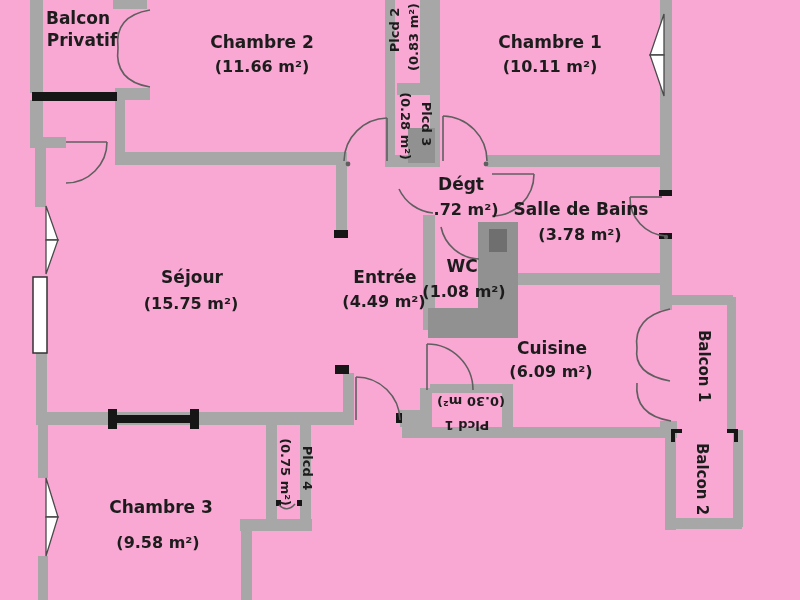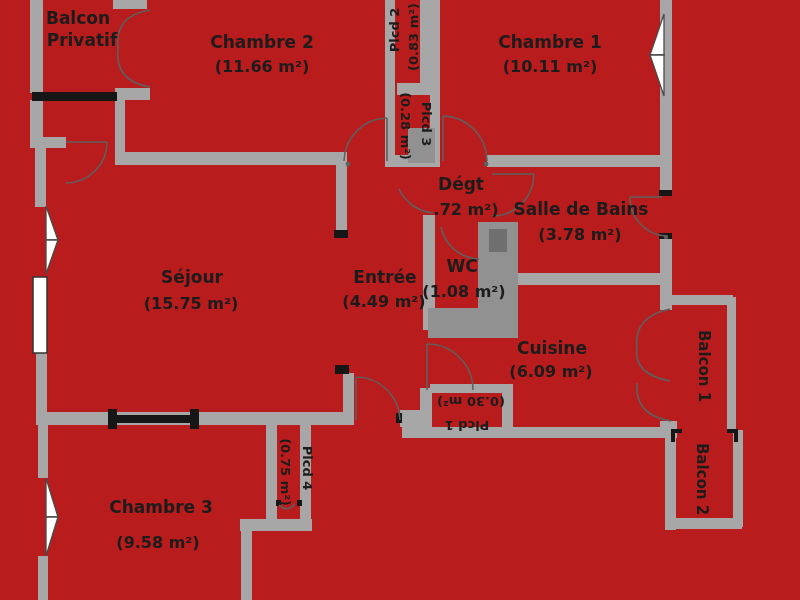--- a/index.html
+++ b/index.html
@@ -1,16 +1,16 @@
 <!DOCTYPE html>
 <html><head>
 <meta charset="utf-8">
 <style>
   html,body{margin:0;padding:0;background:#ffffff;}
-  .plan-wrap{width:800px;height:600px;position:relative;background:#b91c1c;overflow:hidden;}
+  .plan-wrap{width:800px;height:600px;position:relative;background:#f9a8d4;overflow:hidden;}
   svg{display:block;}
   text{font-family:"DejaVu Sans", sans-serif; fill:#1c1c1c; font-weight:bold;}
   .room-name{font-size:17px;}
   .room-area{font-size:16px;}
   .closet-label{font-size:13px;}
   .balcon-label{font-size:15px;}
   .wall{fill:#a7a7a7;}
   .blk{fill:#161616;}
   .fixture{fill:#919191;}
   .fixture-dark{fill:#6f6f6f;}

